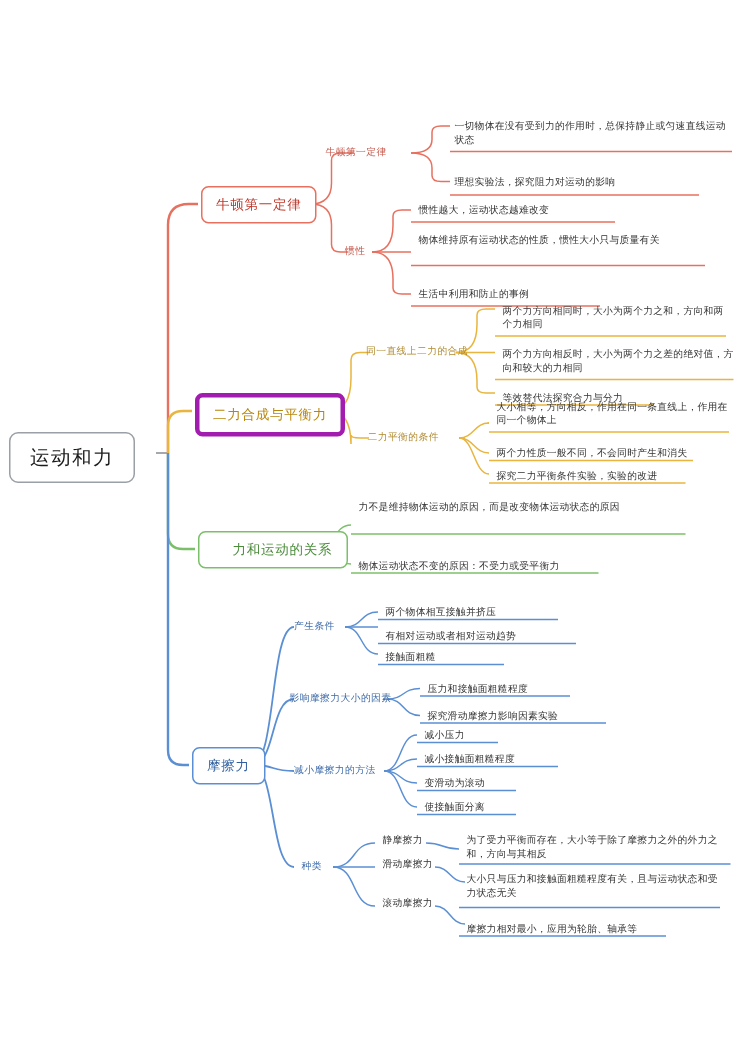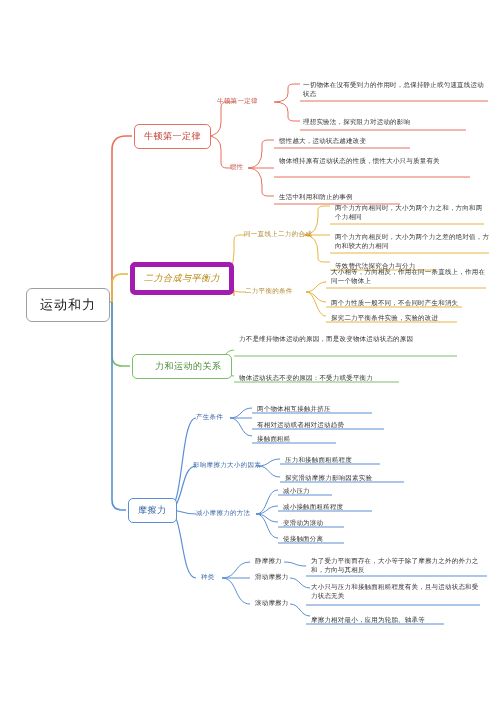--- a/index.html
+++ b/index.html
@@ -41,21 +41,21 @@
   }
   
   .l1 {
     border-radius: 5px;
     background: #ffffff;
     font-size: 9px;
     padding: 5px 9px;
     letter-spacing: 0.5px;
   }
   .l1.red    { border: 1px solid #e8705f; color: #c0392b; }
-  .l1.orange { border: 5px solid #a21caf; color: #b8860b; font-style: italic; }
+  .l1.orange { border: 3px solid #a21caf; color: #b8860b; }
   .l1.green  { border: 1px solid #7cbf6a; color: #4a8c3a; padding-left: 22px; }
   .l1.blue   { border: 1px solid #5b8fd4; color: #2f5f9e; text-align: right; }
 
   
   .l2 {
     font-size: 6.5px;
     letter-spacing: 0.3px;
     padding: 1px 2px;
   }
   .l2.red    { color: #c4584a; }
@@ -174,21 +174,21 @@
     <path d="M284,562 C296,562 294,566 306,566" stroke="#5b8fd4" stroke-width="1" fill="none"></path>
     <path d="M306,576 L487,576" stroke="#5b8fd4" stroke-width="1" fill="none"></path>
 
     <path d="M290,578 C300,578 300,588 310,588" stroke="#5b8fd4" stroke-width="1" fill="none"></path>
     <path d="M306,605 L480,605" stroke="#5b8fd4" stroke-width="1" fill="none"></path>
 
     <path d="M290,604 C300,604 300,616 310,616" stroke="#5b8fd4" stroke-width="1" fill="none"></path>
     <path d="M306,624 L444,624" stroke="#5b8fd4" stroke-width="1" fill="none"></path>
   </svg>
 
-  <div class="node root-node" style="left:26px; top:288px;text-align:center;">
+  <div class="node root-node" style="left:6px; top:288px;text-align:center;">
     <span>运动和力</span>
   </div>
 
   <div class="node l1 red" style="left:134px; top:124px;">
     <span>牛顿第一定律</span>
   </div>
 
   <div class="node l1 orange" style="left:130px; top:262px;">
     <span>二力合成与平衡力</span>
   </div>

